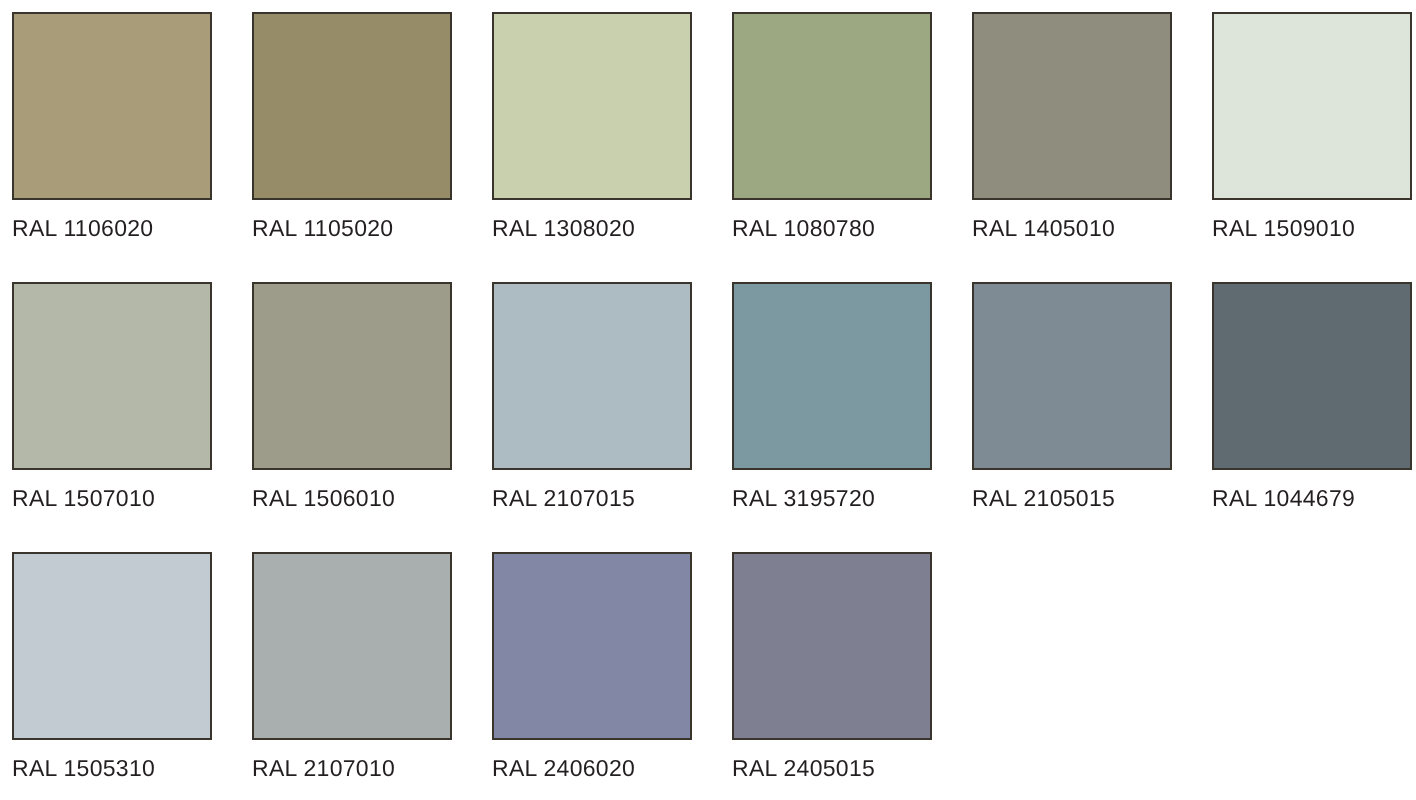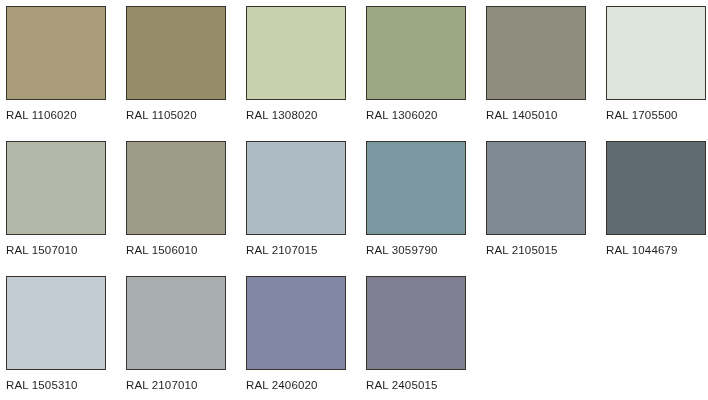--- a/index.html
+++ b/index.html
@@ -60,45 +60,45 @@
     <div class="swatch-cell">
       <div class="swatch-chip" style="background-color: rgb(150, 140, 104); border-color: rgb(58, 53, 44);"></div>
       <div class="swatch-label">RAL 1105020</div>
     </div>
     <div class="swatch-cell">
       <div class="swatch-chip" style="background-color: rgb(200, 208, 173); border-color: rgb(58, 53, 44);"></div>
       <div class="swatch-label">RAL 1308020</div>
     </div>
     <div class="swatch-cell">
       <div class="swatch-chip" style="background-color: rgb(155, 168, 129); border-color: rgb(58, 53, 44);"></div>
-      <div class="swatch-label">RAL 1306020</div>
+      <div class="swatch-label">RAL 1080780</div>
     </div>
     <div class="swatch-cell">
       <div class="swatch-chip" style="background-color: rgb(143, 141, 125); border-color: rgb(58, 53, 44);"></div>
       <div class="swatch-label">RAL 1405010</div>
     </div>
     <div class="swatch-cell">
       <div class="swatch-chip" style="background-color: rgb(221, 229, 218); border-color: rgb(58, 53, 44);"></div>
-      <div class="swatch-label">RAL 1705500</div>
+      <div class="swatch-label">RAL 1509010</div>
     </div>
     <div class="swatch-cell">
       <div class="swatch-chip" style="background-color: rgb(179, 184, 168); border-color: rgb(58, 53, 44);"></div>
       <div class="swatch-label">RAL 1507010</div>
     </div>
     <div class="swatch-cell">
       <div class="swatch-chip" style="background-color: rgb(157, 156, 138); border-color: rgb(58, 53, 44);"></div>
       <div class="swatch-label">RAL 1506010</div>
     </div>
     <div class="swatch-cell">
       <div class="swatch-chip" style="background-color: rgb(173, 188, 194); border-color: rgb(58, 53, 44);"></div>
       <div class="swatch-label">RAL 2107015</div>
     </div>
     <div class="swatch-cell">
       <div class="swatch-chip" style="background-color: rgb(124, 153, 162); border-color: rgb(58, 53, 44);"></div>
-      <div class="swatch-label">RAL 3059790</div>
+      <div class="swatch-label">RAL 3195720</div>
     </div>
     <div class="swatch-cell">
       <div class="swatch-chip" style="background-color: rgb(126, 138, 148); border-color: rgb(58, 53, 44);"></div>
       <div class="swatch-label">RAL 2105015</div>
     </div>
     <div class="swatch-cell">
       <div class="swatch-chip" style="background-color: rgb(95, 107, 112); border-color: rgb(58, 53, 44);"></div>
       <div class="swatch-label">RAL 1044679</div>
     </div>
     <div class="swatch-cell">

